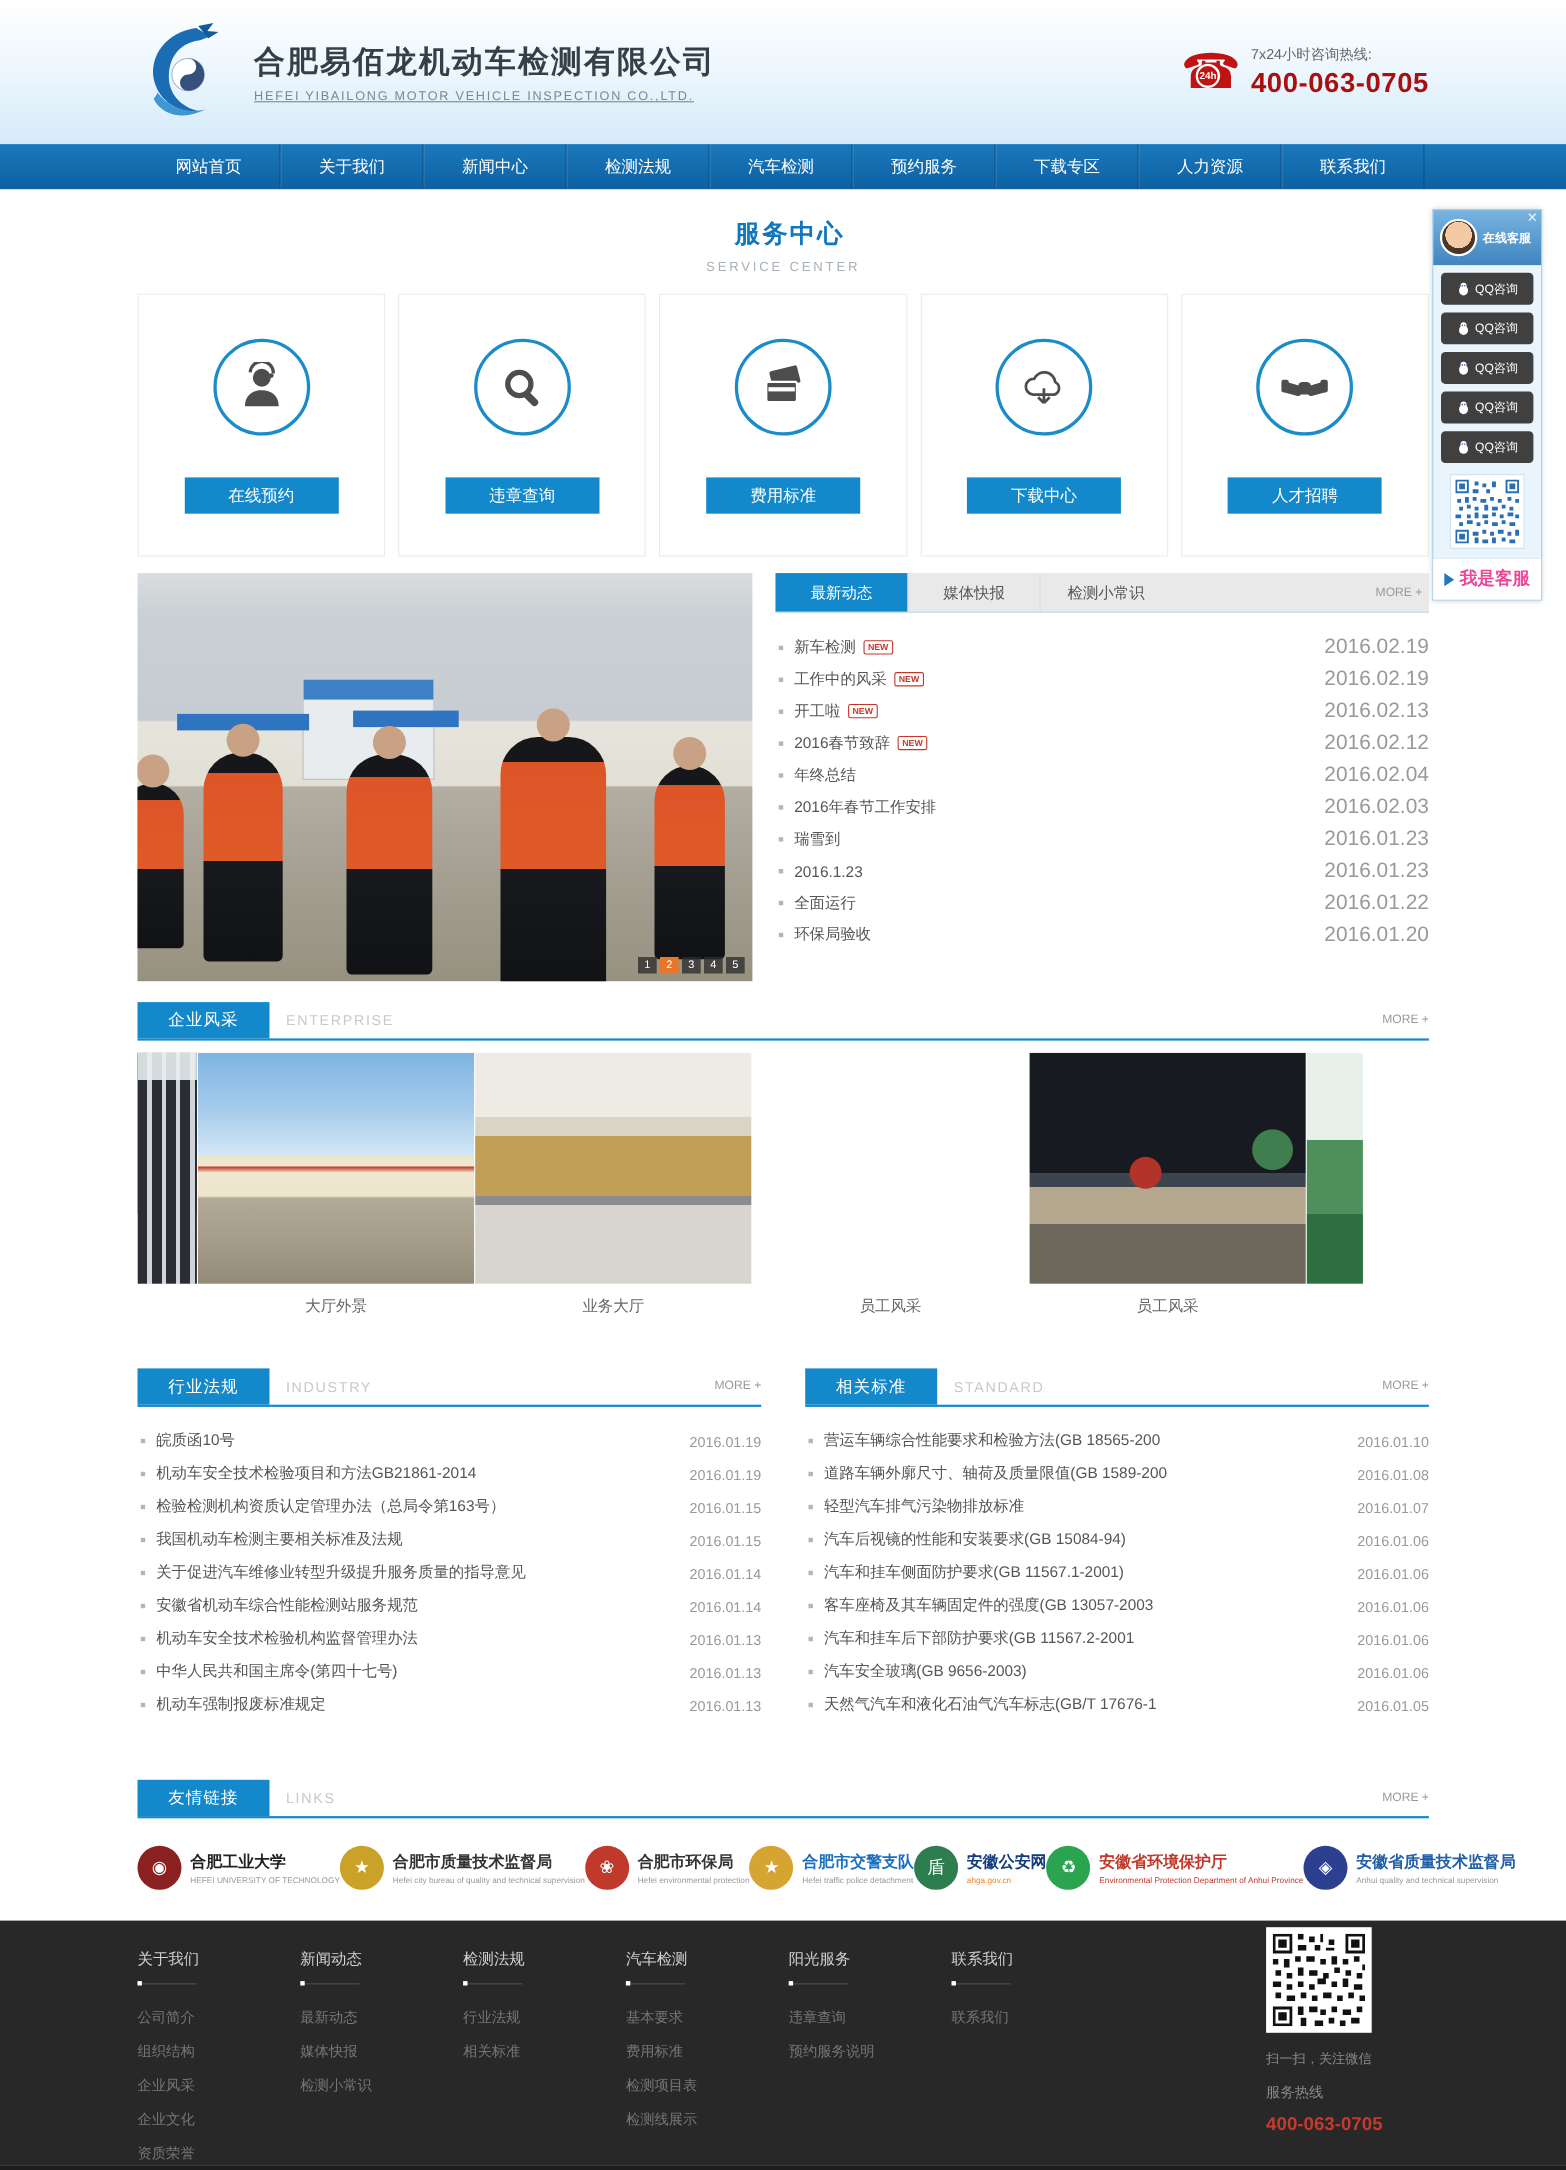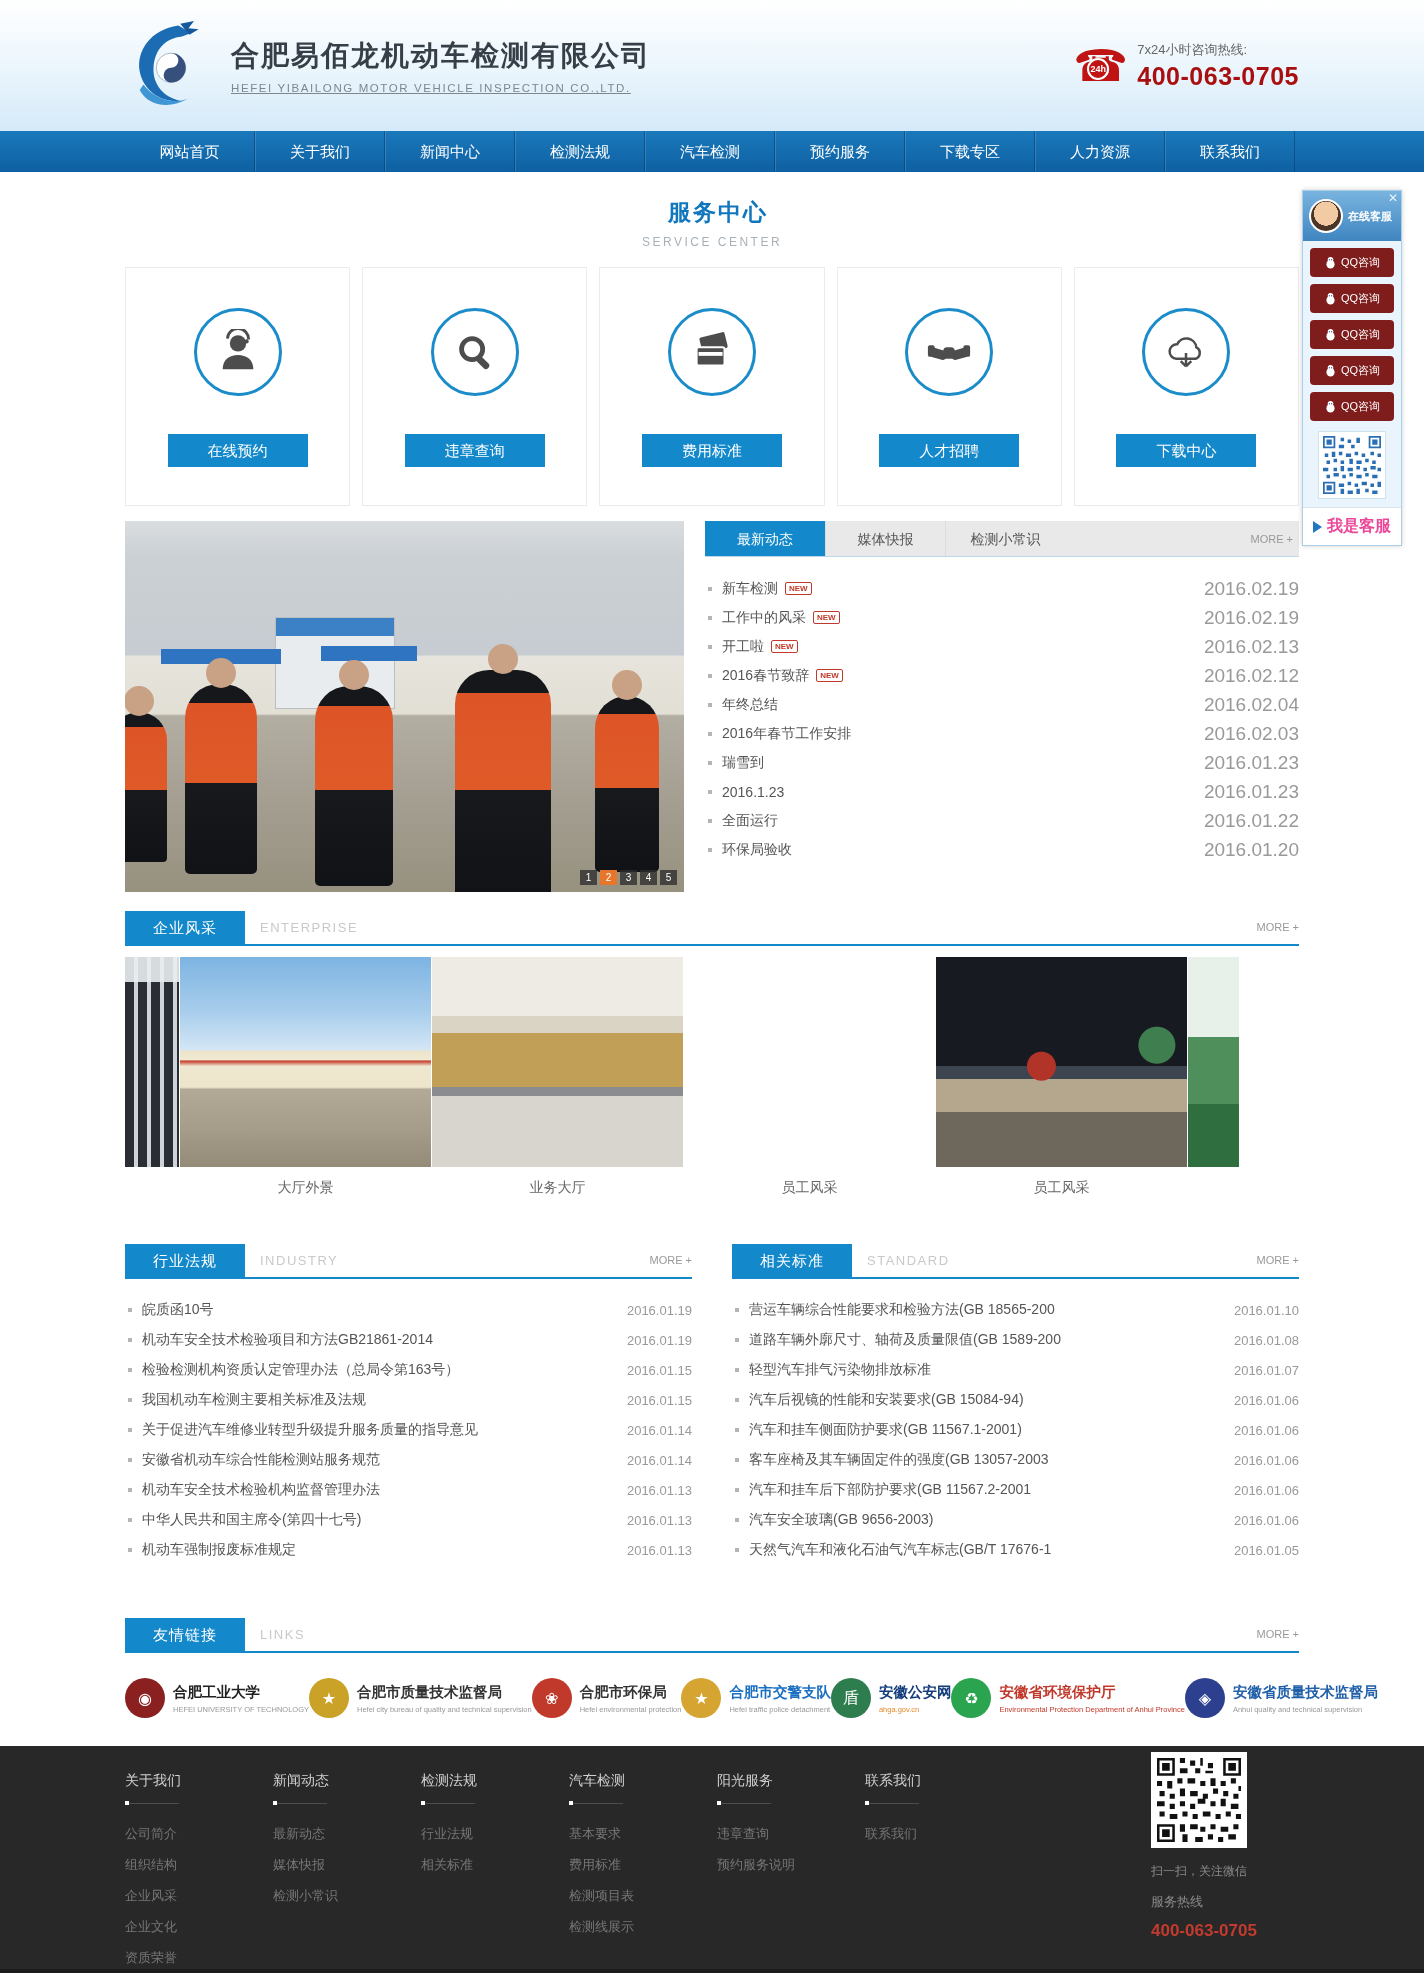--- a/index.html
+++ b/index.html
@@ -143,21 +143,21 @@
 
   
   .panel { position:absolute; right:22px; top:190px; width:100px; background:#e9f4fc;
            border:1px solid #a9cfe8; box-shadow:0 0 5px rgba(0,0,0,.18); z-index:50; }
   .panel-head { height:50px; background:linear-gradient(180deg,#79b4e0 0%,#3f85c0 100%);
                 position:relative; display:flex; align-items:center; padding-left:6px; }
   .avatar { width:34px; height:34px; border-radius:50%; background:radial-gradient(circle at 50% 42%,#f2cba4 0 52%,#4a3526 53%);
             border:2px solid #fff; flex:0 0 auto; }
   .panel-title { color:#fff; font-size:11px; margin-left:5px; font-weight:bold; }
   .panel-close { position:absolute; top:1px; right:3px; color:#eaf4fb; font-size:12px; cursor:pointer; line-height:12px; }
-  .qq-btn { margin:7px auto 0; width:84px; height:29px; background:#7f1d1d; border-radius:4px; color:#fff;
+  .qq-btn { margin:7px auto 0; width:84px; height:29px; background:#404040; border-radius:4px; color:#fff;
             font-size:11px; display:flex; align-items:center; justify-content:center; gap:4px; cursor:pointer; }
   .qq-btn svg { width:13px; height:13px; }
   .panel-qr { width:68px; height:68px; background:#fff; margin:10px auto 8px; padding:4px; border:1px solid #cfe2ef; }
   .panel-qr svg { width:100%; height:100%; color:#2a6fb5; }
   .panel-foot { background:#fff; padding:8px 0 8px 10px; display:flex; align-items:center; gap:5px;
                 border-top:1px solid #d8e8f3; cursor:pointer; }
   .pf-arrow { width:0; height:0; border-left:9px solid #1f78c0; border-top:6px solid rgba(0,0,0,0); border-bottom:6px solid rgba(0,0,0,0); }
   .pf-text { color:#ec4899; font-size:16px; font-weight:bold; }
 </style>
 </head>
@@ -238,38 +238,38 @@
           <svg viewBox="0 0 48 48">
               <rect x="12" y="6" width="27" height="17" rx="2" transform="rotate(-14 25 14)" fill="#4d4d4d"></rect>
             <rect x="8" y="19" width="29" height="19" rx="2" fill="#4d4d4d" stroke="#fff" stroke-width="2"></rect>
             <rect x="10" y="24" width="25" height="4" fill="#fff"></rect>
             </svg>
         </div>
         <div class="card-btn">费用标准</div>
       </div>
       <div class="card">
         <div class="icon-circle">
+          <svg viewBox="0 0 48 48">
+              <path d="M14 31a7.5 7.5 0 0 1 .8-15 10.5 10.5 0 0 1 20 3.2A6.4 6.4 0 0 1 34 31z" stroke="#4d4d4d" stroke-width="2.6" fill="none"></path>
+            <path d="M24 25v14m0 0l-5.5-5.5M24 39l5.5-5.5" stroke="#4d4d4d" stroke-width="2.6" fill="none"></path>
+            </svg>
+        </div>
+        <div class="card-btn">下载中心</div>
+      </div>
+      <div class="card">
+        <div class="icon-circle">
           <svg viewBox="0 0 48 48" fill="#4d4d4d">
             <rect x="4" y="21" width="18" height="10" rx="4" transform="rotate(16 13 26)"></rect>
             <rect x="26" y="21" width="18" height="10" rx="4" transform="rotate(-16 35 26)"></rect>
             <rect x="18" y="19" width="12" height="12" rx="4"></rect>
             <rect x="2" y="17" width="7" height="12" rx="2"></rect>
               <rect x="39" y="17" width="7" height="12" rx="2"></rect>
             </svg>
         </div>
         <div class="card-btn">人才招聘</div>
-      </div>
-      <div class="card">
-        <div class="icon-circle">
-          <svg viewBox="0 0 48 48">
-              <path d="M14 31a7.5 7.5 0 0 1 .8-15 10.5 10.5 0 0 1 20 3.2A6.4 6.4 0 0 1 34 31z" stroke="#4d4d4d" stroke-width="2.6" fill="none"></path>
-            <path d="M24 25v14m0 0l-5.5-5.5M24 39l5.5-5.5" stroke="#4d4d4d" stroke-width="2.6" fill="none"></path>
-            </svg>
-        </div>
-        <div class="card-btn">下载中心</div>
       </div>
     </div>
   </div>
 
   <div class="main-sec inner">
     <div class="photo">
       <div class="booth">
           <div class="booth-top"></div>
         </div>
       <div class="ban ban1"></div>

